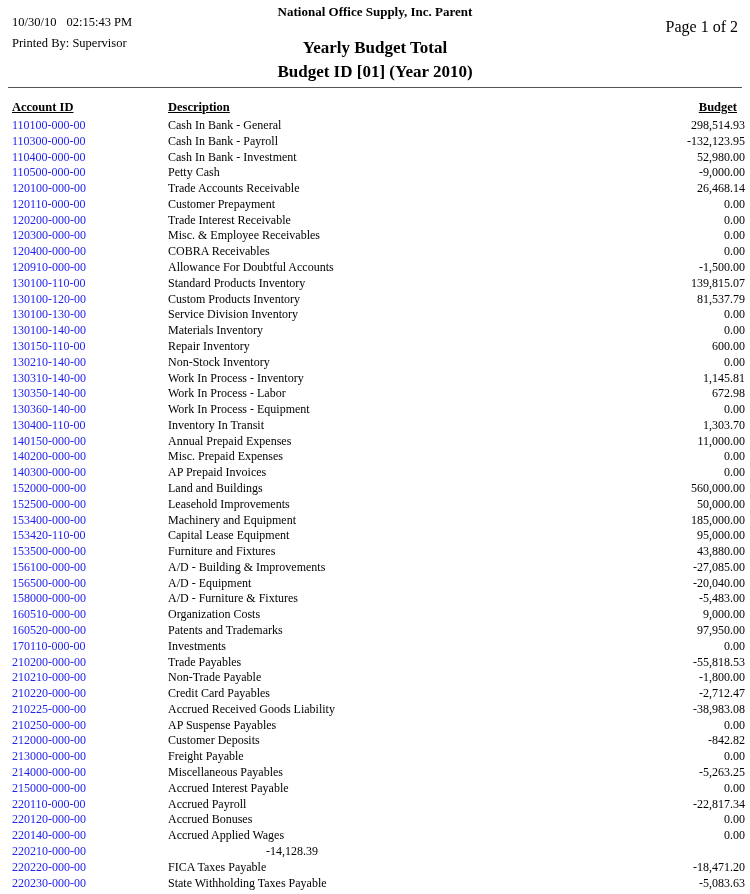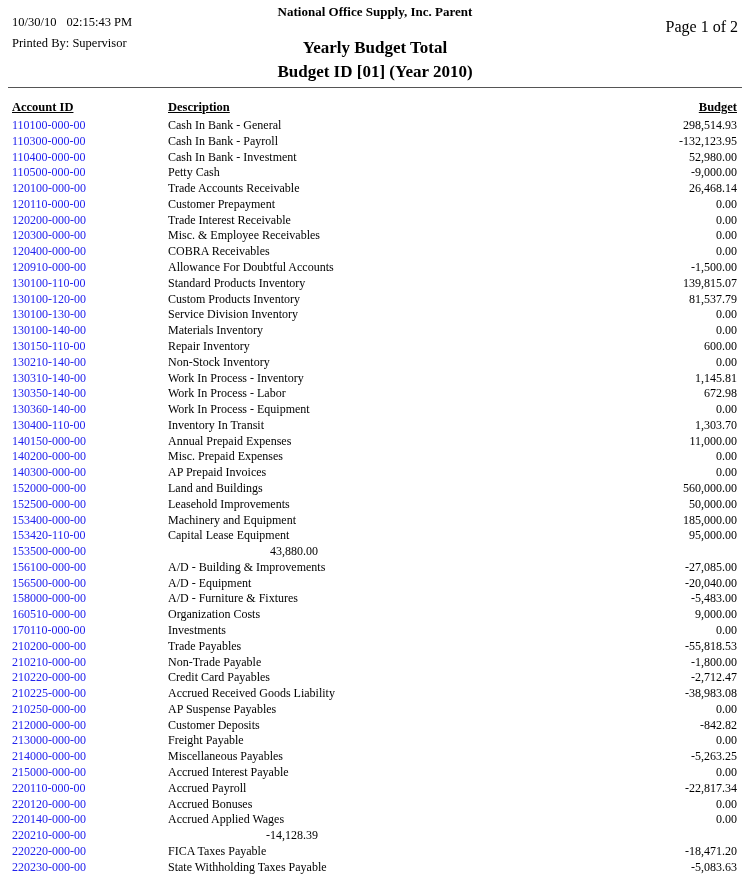--- a/index.html
+++ b/index.html
@@ -99,21 +99,21 @@
     color: #2222ee;
     text-decoration: none;
     cursor: pointer;
   }
   .desc {
     flex: 1;
   }
   .amt {
     width: 150px;
     text-align: right;
-    margin-right: 13px;
+    margin-right: 5px;
   }
 </style>
 </head>
 <body>
 
 <div class="abs meta-line">
   <span>10/30/10</span><span class="meta-time">02:15:43 PM</span>
 </div>
 
 <div class="abs printed-by">Printed By: Supervisor</div>
@@ -291,20 +291,21 @@
     </div>
 
     <div class="row">
       <a class="acct">153420-110-00</a>
       <span class="desc">Capital Lease Equipment</span>
       <span class="amt">95,000.00</span>
     </div>
 
     <div class="row">
       <a class="acct">153500-000-00</a>
+      <span class="desc">Furniture and Fixtures</span>
       <span class="amt">43,880.00</span>
     </div>
 
     <div class="row">
       <a class="acct">156100-000-00</a>
       <span class="desc">A/D - Building &amp; Improvements</span>
       <span class="amt">-27,085.00</span>
     </div>
 
     <div class="row">
@@ -318,20 +319,25 @@
       <span class="desc">A/D - Furniture &amp; Fixtures</span>
       <span class="amt">-5,483.00</span>
     </div>
 
     <div class="row">
       <a class="acct">160510-000-00</a>
       <span class="desc">Organization Costs</span>
       <span class="amt">9,000.00</span>
     </div>
 
+    <div class="row">
+      <a class="acct">160520-000-00</a>
+      <span class="desc">Patents and Trademarks</span>
+      <span class="amt">97,950.00</span>
+    </div>
 
     <div class="row">
       <a class="acct">170110-000-00</a>
       <span class="desc">Investments</span>
       <span class="amt">0.00</span>
     </div>
 
     <div class="row">
       <a class="acct">210200-000-00</a>
       <span class="desc">Trade Payables</span>

